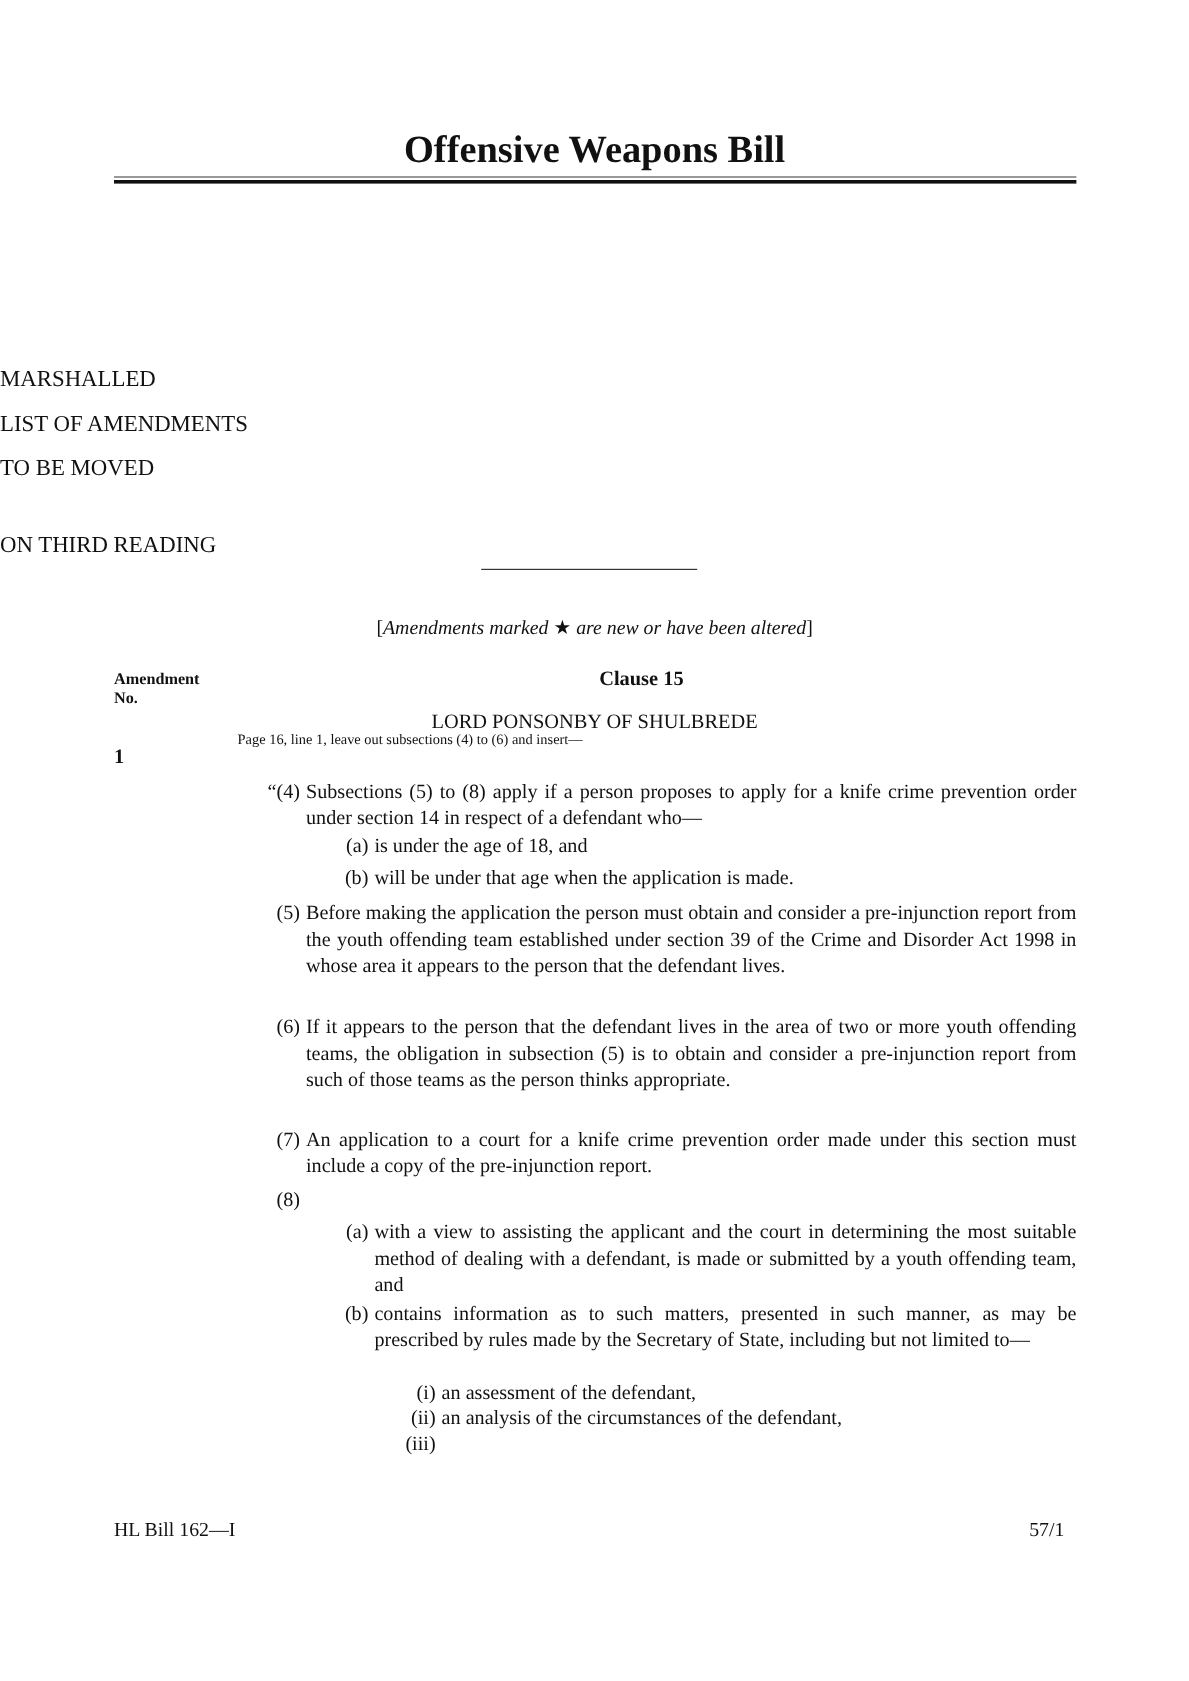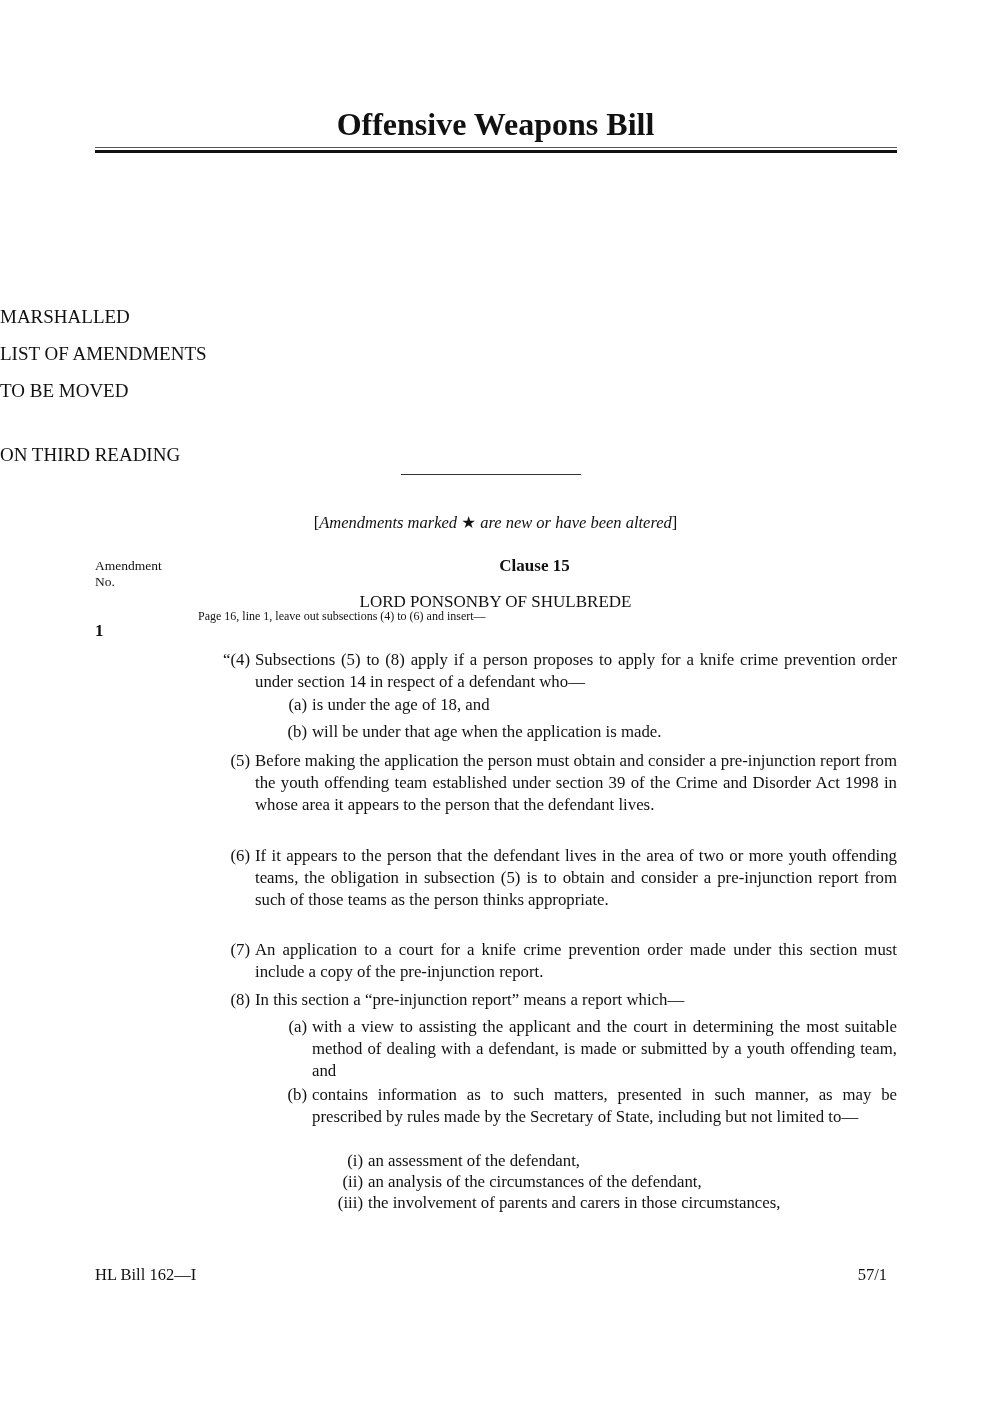--- a/index.html
+++ b/index.html
@@ -4,21 +4,21 @@
 <style>
   html, body { margin: 0; padding: 0; background: #ffffff; }
   body { width: 991px; height: 1401px; position: relative; font-family: "Liberation Serif", "DejaVu Serif", serif; color: #111; }
   .title { position: absolute; left: 0; width: 991px; top: 106px; text-align: center; font-size: 32px; font-weight: bold; }
   .rule-thin { position: absolute; left: 95px; width: 802px; top: 147px; height: 1px; background: #555; }
   .rule-thick { position: absolute; left: 95px; width: 802px; top: 150px; height: 3px; background: #111; }
   .heading-line { position: absolute; left: 0; width: 991px; font-size: 19px; }
   .short-rule { position: absolute; left: 401px; width: 180px; top: 474px; height: 1px; background: #333; }
   .note { position: absolute; left: 0; width: 991px; top: 513px; text-align: center; font-size: 16.5px; }
   .note i { font-style: italic; }
-  .amend-label { position: absolute; left: 95px; top: 558px; font-size: 13.5px; font-weight: normal; line-height: 16px; }
+  .amend-label { position: absolute; left: 95px; top: 558px; font-size: 13.5px; font-weight: bold; line-height: 16px; }
   .clause { position: absolute; left: 0; width: 991px; top: 556px; text-align: center; font-size: 17px; font-weight: bold; margin-left: 39px; }
   .member { position: absolute; left: 0; width: 991px; top: 592px; text-align: center; font-size: 17px; }
   .amend-no { position: absolute; left: 95px; top: 621px; font-size: 17px; font-weight: bold; }
   .instruction { position: absolute; left: 198px; top: 609px; font-size: 12px; }
   .text { font-size: 16.8px; line-height: 21.8px; }
   .para { position: absolute; text-align: justify; }
   .para .num { position: absolute; text-align: right; }
   .footer-left { position: absolute; left: 95px; top: 1265px; font-size: 16.5px; }
   .footer-right { position: absolute; right: 104px; top: 1265px; font-size: 16.5px; }
 </style>
@@ -69,37 +69,35 @@
 <div class="para text" style="left:255px; width:642px; top:845px;">
   <span class="num" style="left:-45px; width:40px;">(6)</span>
   <span>If it appears to the person that the defendant lives in the area of two or more youth offending teams, the obligation in subsection (5) is to obtain and consider a pre-injunction report from such of those teams as the person thinks appropriate.</span>
 </div>
 <div class="para text" style="left:255px; width:642px; top:939px;">
   <span class="num" style="left:-45px; width:40px;">(7)</span>
   <span>An application to a court for a knife crime prevention order made under this section must include a copy of the pre-injunction report.</span>
 </div>
 <div class="para text" style="left:255px; width:642px; top:989px;">
   <span class="num" style="left:-45px; width:40px;">(8)</span>
-  <span>In this section a “pre-injunction report” means a report which—</span>
 </div>
 <div class="para text" style="left:312px; width:585px; top:1016px;">
   <span class="num" style="left:-40px; width:35px;">(a)</span>
   <span>with a view to assisting the applicant and the court in determining the most suitable method of dealing with a defendant, is made or submitted by a youth offending team, and</span>
 </div>
 <div class="para text" style="left:312px; width:585px; top:1084px;">
   <span class="num" style="left:-40px; width:35px;">(b)</span>
   <span>contains information as to such matters, presented in such manner, as may be prescribed by rules made by the Secretary of State, including but not limited to—</span>
 </div>
 <div class="para text" style="left:368px; width:529px; top:1150px;">
   <span class="num" style="left:-45px; width:40px;">(i)</span>
   <span>an assessment of the defendant,</span>
 </div>
 <div class="para text" style="left:368px; width:529px; top:1171px;">
   <span class="num" style="left:-45px; width:40px;">(ii)</span>
   <span>an analysis of the circumstances of the defendant,</span>
 </div>
 <div class="para text" style="left:368px; width:529px; top:1192px;">
   <span class="num" style="left:-45px; width:40px;">(iii)</span>
-  <span>the involvement of parents and carers in those circumstances,</span>
 </div>
 
 <div class="footer-left">HL Bill 162—I</div>
 <div class="footer-right">57/1</div>
 
 </body></html>

